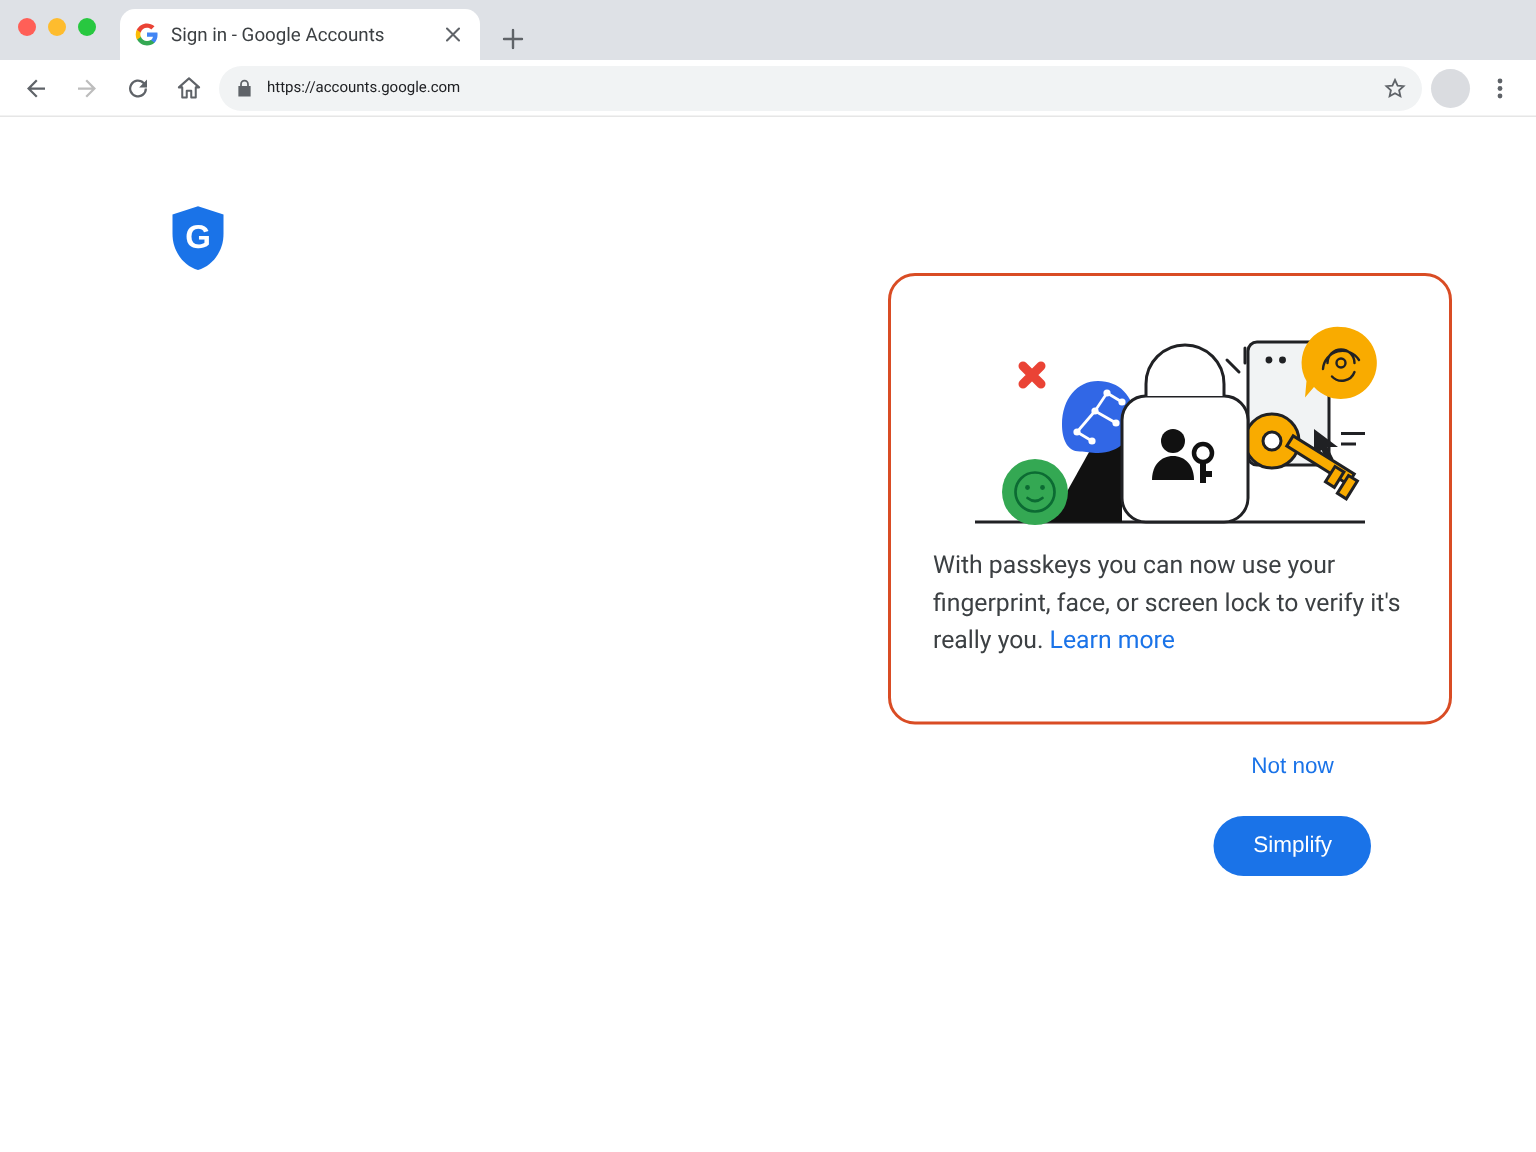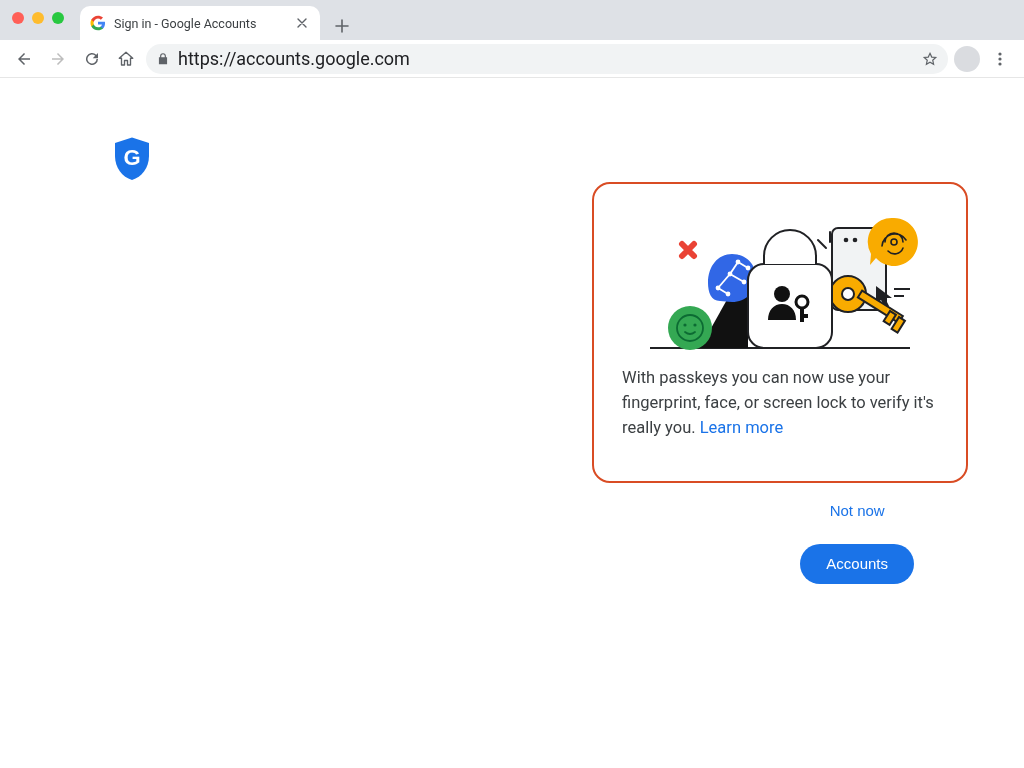--- a/index.html
+++ b/index.html
@@ -26,21 +26,21 @@
   .tl-red{background:#ff5f57;}
   .tl-yellow{background:#febc2e;}
   .tl-green{background:#28c840;}
   .tab{margin-left:72px;height:34px;background:var(--chrome-tab-bg);border-top-left-radius:10px;border-top-right-radius:10px;display:flex;align-items:center;min-width:240px;padding:0 10px;gap:8px;font-size:12.5px;color:#3c4043;position:relative;text-align:center;}
   .tab .favicon{width:16px;height:16px;}
   .tab .close{margin-left:auto;width:16px;height:16px;display:flex;align-items:center;justify-content:center;color:#5f6368;border-radius:50%;}
   .newtab{width:28px;height:28px;margin-left:8px;display:flex;align-items:center;justify-content:center;color:#5f6368;border-radius:50%;}
   .toolbar{height:38px;background:var(--chrome-toolbar-bg);display:flex;align-items:center;gap:6px;padding:0 10px;border-bottom:1px solid #e6e6e6;}
   .tbtn{width:28px;height:28px;display:flex;align-items:center;justify-content:center;color:#5f6368;border-radius:50%;}
   .tbtn.disabled{color:#bdbdbd;}
-  .addr{flex:1;height:30px;background:var(--addr-bg);border-radius:15px;display:flex;align-items:center;padding:0 10px;gap:8px;font-size:18px;color:#202124;}
+  .addr{flex:1;height:30px;background:var(--addr-bg);border-radius:15px;display:flex;align-items:center;padding:0 10px;gap:8px;font-size:10px;color:#202124;}
   .addr .lock{color:#5f6368;}
   .addr .url{flex:1;white-space:nowrap;overflow:hidden;}
   .addr .star{color:#5f6368;}
   .avatar-dot{width:26px;height:26px;border-radius:50%;background:#dadce0;}
   
   .page{padding:58px 56px 0 56px;}
   .shield-wrap{margin-left:56px;}
   .cols{display:flex;align-items:flex-start;}
   .leftcol{flex:0 0 380px;padding-left:56px;padding-top:18px;}
   .rightcol{flex:1;display:flex;flex-direction:column;align-items:flex-end;}
@@ -232,17 +232,17 @@
           </g>
         </svg>
 
         <p class="cardtext">
           <span>With passkeys you can now use your fingerprint, face, or screen lock to verify it's really you. </span><a href="#">Learn more</a>
         </p>
       </div>
 
       <div class="actions">
         <button class="link-btn">Not now</button>
-        <button class="primary-btn">Accounts</button>
+        <button class="primary-btn">Simplify</button>
       </div>
     </div>
   </div>
 </div>
 
 </body></html>

